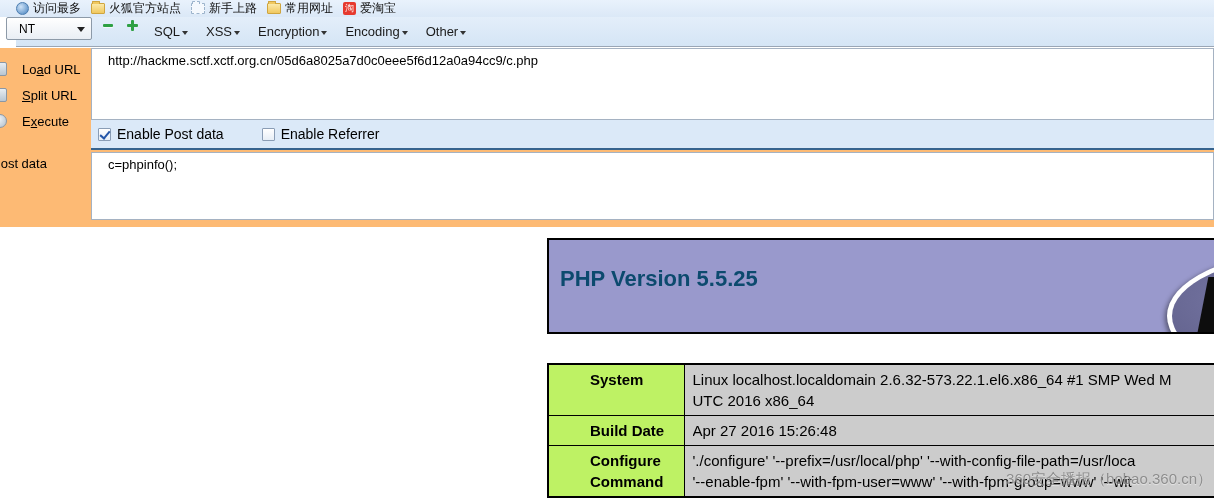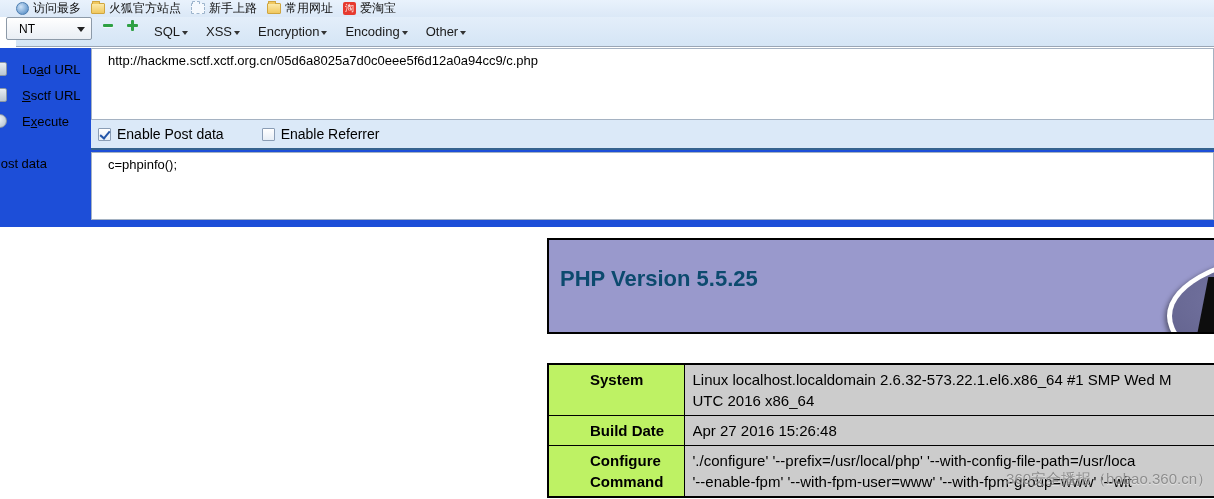--- a/index.html
+++ b/index.html
@@ -81,21 +81,21 @@
   }
   .menu-caret {
     width:0; height:0; margin-top:3px;
     border-left:3px solid transparent; border-right:3px solid transparent;
     border-top:4px solid #333;
   }
 
   
   .hackbar-panel {
     position:absolute; top:48px; left:0; width:100%; height:179px;
-    background:#1d4ed8;
+    background:#fdba74;
   }
   .hb-sidebar { position:absolute; left:0; top:0; width:91px; height:100%; }
   .side-btn {
     position:absolute; left:0; display:flex; align-items:center;
     font-size:13px; color:#000; cursor:default; height:18px; white-space:nowrap;
   }
   .side-btn .lbl { margin-left:22px; }
   .side-btn u { text-decoration:underline; }
   .side-ico {
     position:absolute; left:-7px; top:2px; width:14px; height:14px;
@@ -248,21 +248,21 @@
 </div>
 
 <div class="hackbar-panel">
   <div class="hb-sidebar">
     <div class="side-btn btn-load">
       <span class="side-ico"></span>
       <span class="lbl"><span>Lo</span><u>a</u><span>d URL</span></span>
     </div>
     <div class="side-btn btn-split">
       <span class="side-ico"></span>
-      <span class="lbl"><span></span><u>S</u><span>sctf URL</span></span>
+      <span class="lbl"><span></span><u>S</u><span>plit URL</span></span>
     </div>
     <div class="side-btn btn-exec">
       <span class="side-ico round"></span>
       <span class="lbl"><span>E</span><u>x</u><span>ecute</span></span>
     </div>
     <div class="postdata-label">Post data</div>
   </div>
 
   <textarea class="url-area" spellcheck="false" style="">http://hackme.sctf.xctf.org.cn/05d6a8025a7d0c0eee5f6d12a0a94cc9/c.php</textarea>
 

